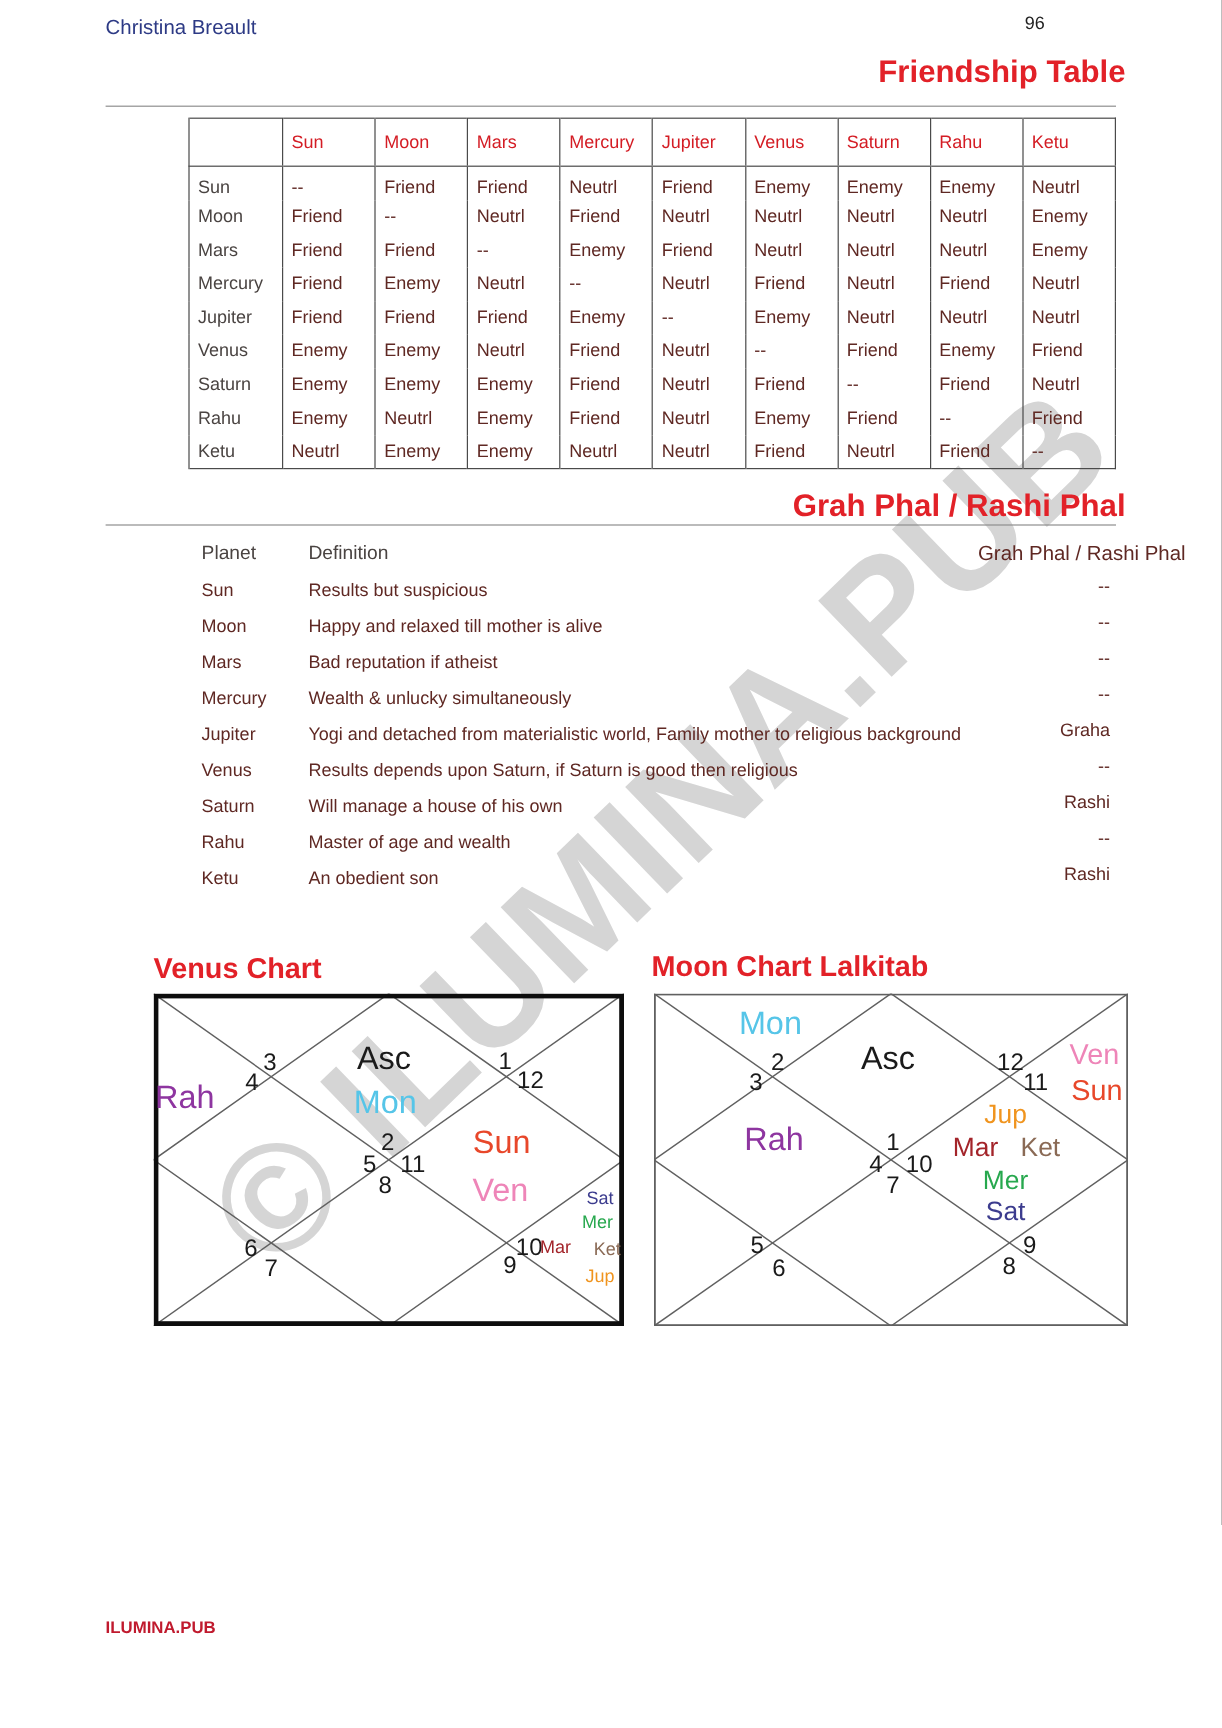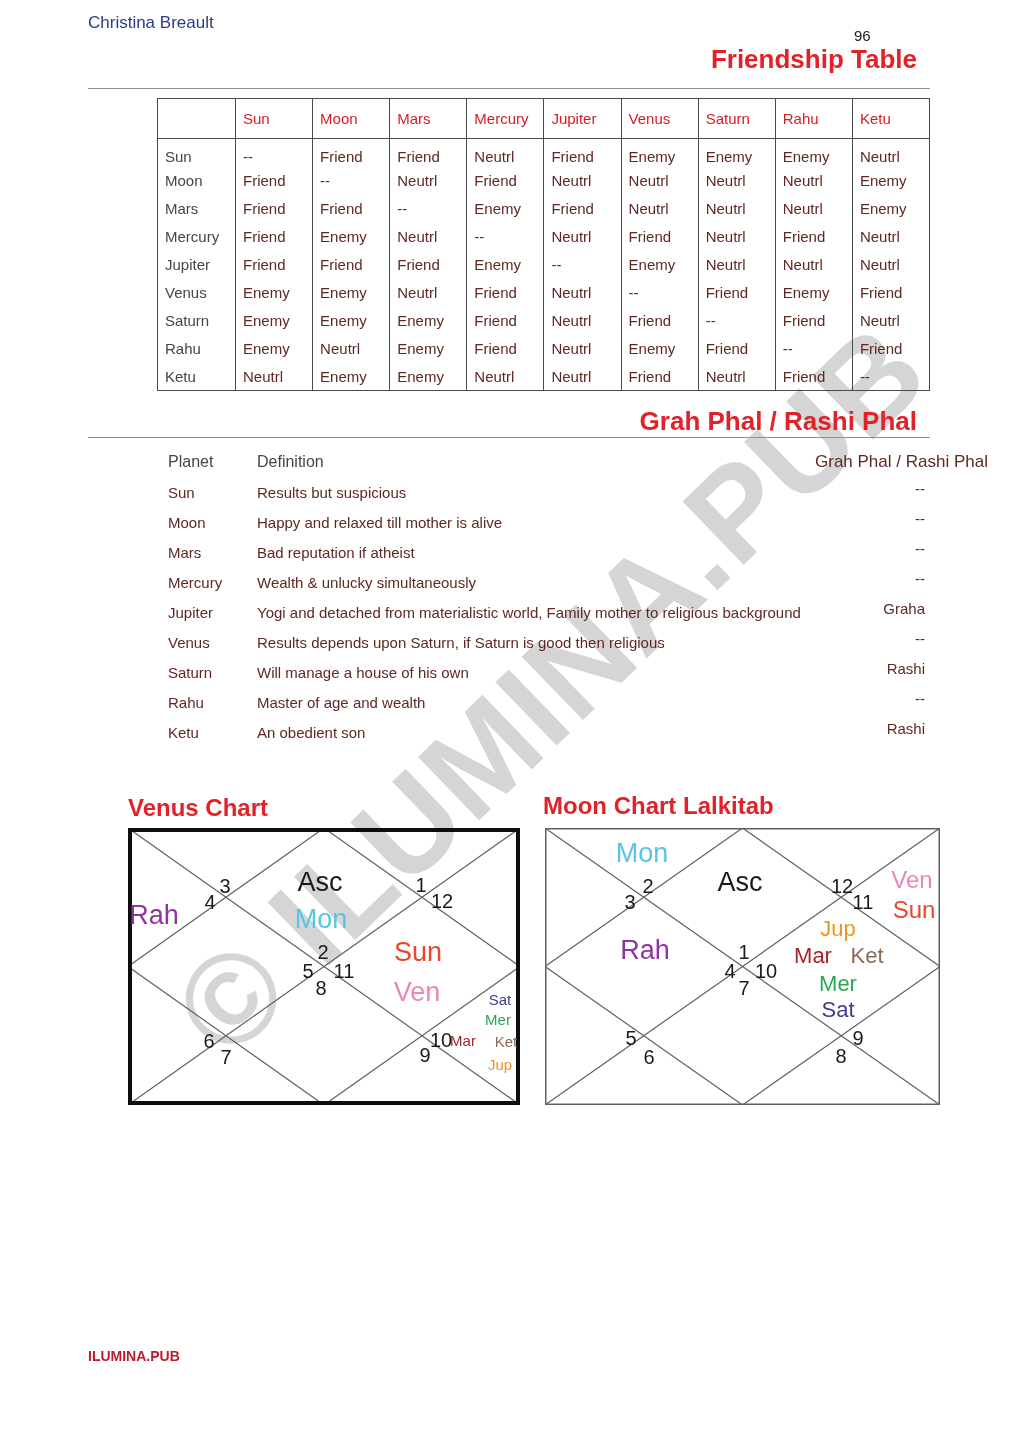--- a/index.html
+++ b/index.html
@@ -10,23 +10,23 @@
   }
   .abs{position:absolute;}
   .watermark{
     position:absolute;left:550px;top:690px;z-index:0;
     transform:translate(-50%,-50%) rotate(-44deg);
     font-size:128px;font-weight:700;letter-spacing:1px;
     color:#d5d5d5;white-space:nowrap;user-select:none;
   }
   .content{position:absolute;inset:0;z-index:1;}
   .author{left:88px;top:13px;font-size:17px;color:#2d3a85;}
-  .pagenum{left:854px;top:11px;font-size:15px;color:#222;margin-top:16px;}
+  .pagenum{left:854px;top:11px;font-size:15px;color:#222;}
   .section-title{font-size:26px;font-weight:600;color:#e22128;white-space:nowrap;}
-  .t-right{right:101px;text-align:right;}
+  .t-right{right:80px;text-align:right;}
   .rule{height:0;border-top:1.6px solid #8f8f8f;left:88px;width:842px;}
 
   
   table.ftable{
     position:absolute;left:157px;top:98px;width:773px;
     border-collapse:collapse;table-layout:fixed;
     font-size:15px;
   }
   table.ftable th,table.ftable td{
     border-left:1px solid #4a4a4a;

